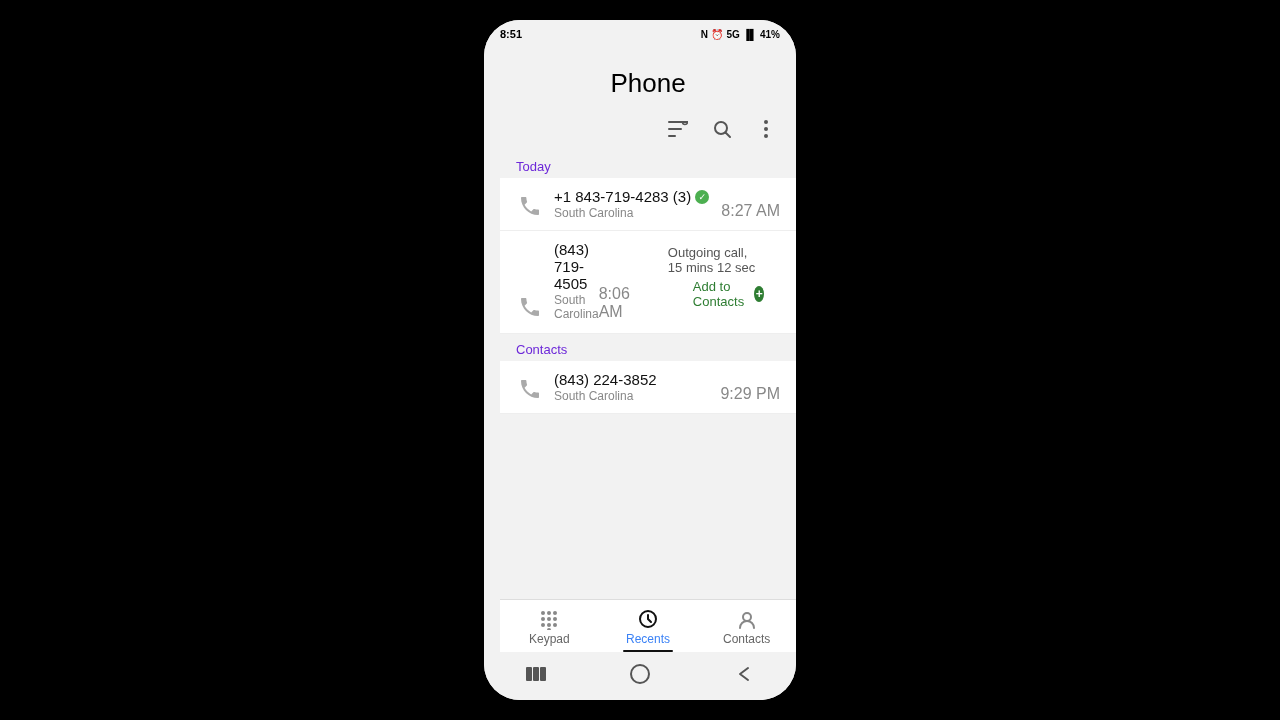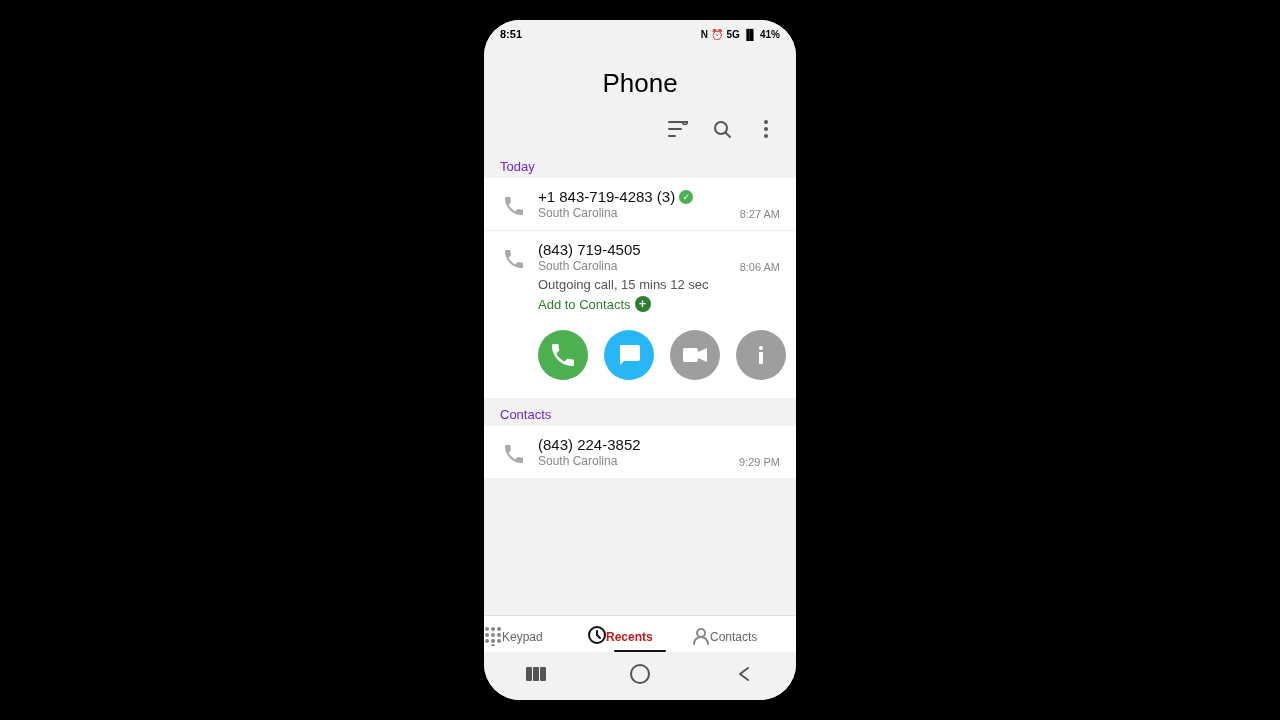--- a/index.html
+++ b/index.html
@@ -38,20 +38,21 @@
       gap: 3px;
       font-size: 10px;
       color: #000;
     }
     .app-content {
       flex: 1;
       background: #f2f2f2;
       display: flex;
       flex-direction: column;
       overflow: hidden;
+      padding-left: 16px;
     }
     .app-title {
       text-align: center;
       font-size: 26px;
       font-weight: 400;
       color: #000;
       padding: 24px 0 16px;
     }
     .toolbar {
       display: flex;
@@ -80,21 +81,21 @@
     }
     .call-item {
       background: #fff;
       padding: 10px 16px;
       display: flex;
       align-items: center;
       border-bottom: 1px solid #eee;
       cursor: pointer;
     }
     .call-item.expanded {
-      flex-direction: column;
+      flex-direction: row;
       align-items: flex-start;
     }
     .call-item-main {
       display: flex;
       align-items: flex-end;
       width: 100%;
     }
     .call-icon {
       width: 28px;
       height: 28px;
@@ -123,40 +124,41 @@
       justify-content: center;
       color: #fff;
       font-size: 9px;
     }
     .call-location {
       font-size: 12px;
       color: #888;
       margin-top: 1px;
     }
     .call-time {
-      font-size: 11px;
+      font-size: 16px;
       color: #888;
     }
     .call-extra {
       padding: 4px 0 6px 38px;
       width: 100%;
     }
     .call-detail-text {
       font-size: 13px;
       color: #555;
       margin-bottom: 4px;
     }
     .add-to-contacts {
       font-size: 13px;
       color: #2e7d32;
       display: flex;
       align-items: center;
       gap: 4px;
       cursor: pointer;
       margin-bottom: 8px;
+      margin-left: 25px;
     }
     .add-to-contacts-plus {
       width: 16px;
       height: 16px;
       background: #2e7d32;
       border-radius: 50%;
       display: flex;
       align-items: center;
       justify-content: center;
       color: #fff;
@@ -182,32 +184,32 @@
     .action-btn.video { background: #9e9e9e; }
     .action-btn.info { background: #9e9e9e; }
     .bottom-nav {
       background: #fff;
       display: flex;
       border-top: 1px solid #ddd;
     }
     .nav-item {
       flex: 1;
       display: flex;
-      flex-direction: row;
+      flex-direction: column;
       align-items: center;
       padding: 10px 0 6px;
       cursor: pointer;
       font-size: 13px;
       color: #666;
       position: relative;
       text-align: right;
     }
     .nav-item.active {
-      color: #b91c1c;
-      font-weight: 700;
+      color: #3b82f6;
+      font-weight: 400;
     }
     .nav-item.active::after {
       content: '';
       position: absolute;
       bottom: 0;
       left: 25%;
       width: 50%;
       height: 2px;
       background: #111;
       border-radius: 2px;

